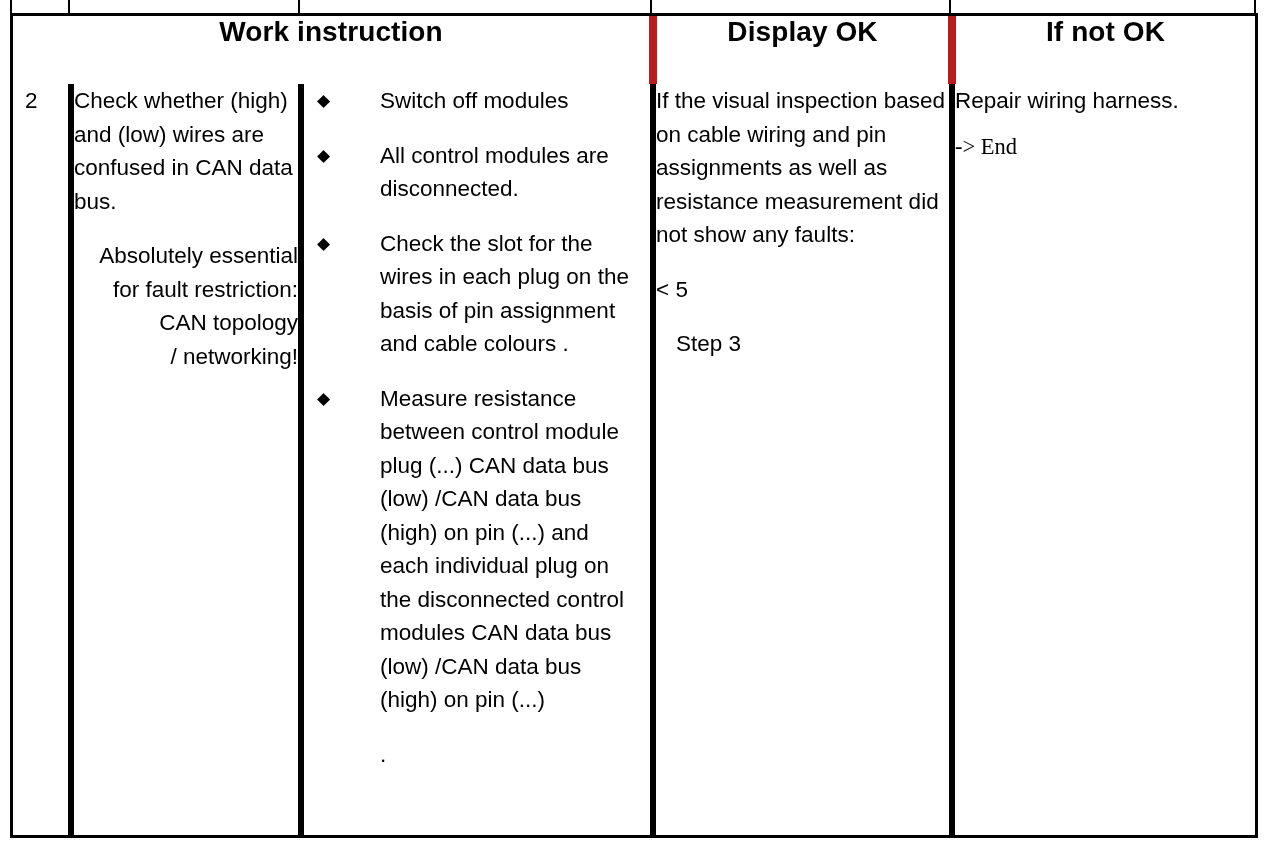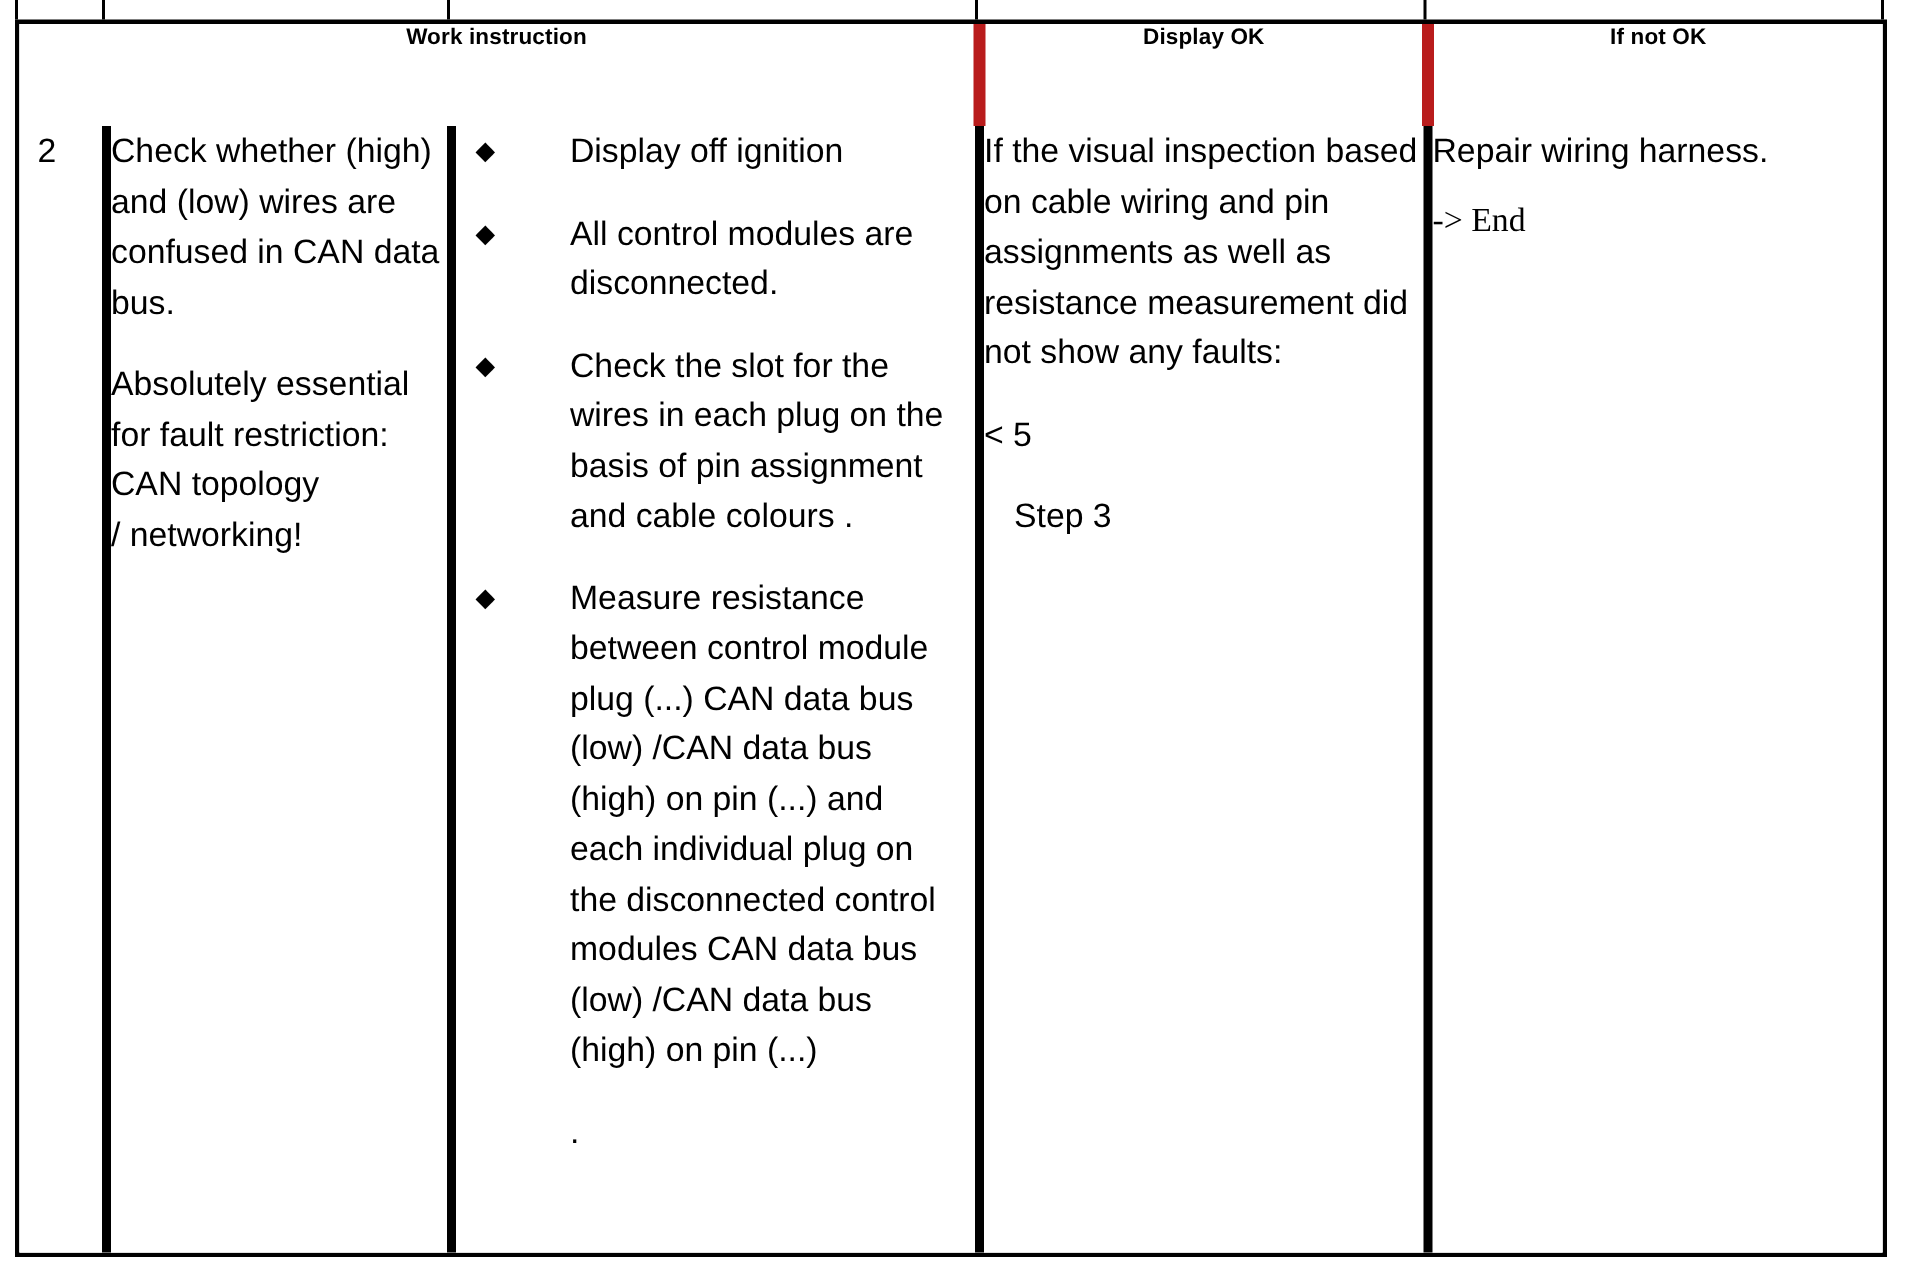--- a/index.html
+++ b/index.html
@@ -70,21 +70,21 @@
   col.c-step   { width: 58px; }
   col.c-desc   { width: 230px; }
   col.c-detail { width: 352px; }
   col.c-ok     { width: 299px; }
   col.c-notok  { width: 303px; }
 
   
   .hdr-row { height: 68px; }
 
   .hdr-cell {
-    font-size: 15px;
+    font-size: 28px;
     font-weight: bold;
     letter-spacing: 0.1px;
     padding: 17px 0 0 13px;
     border-bottom: 3px solid #000000;
     line-height: 1.15;
   }
   .hdr-cell.vline { border-left: 8px solid #b91c1c; }
 
   
   .body-row { height: 100%; }
@@ -94,21 +94,21 @@
     line-height: 33.5px;
     padding: 14px 10px 0 13px;
   }
   .cell.vline  { border-left: 6px solid #000000; }
   .cell.step   { padding-left: 12px; padding-right: 4px; }
   .cell.detail { padding-left: 0; padding-right: 8px; }
 
   .para { margin: 0 0 0 0; }
   .para + .para { margin-top: 21px; }
 
-  .nowrap-block { white-space: pre-line; }
+  .nowrap-block { white-space: pre-line; text-align: right; }
 
   
   ul.bullets {
     list-style: none;
     margin: 0;
     padding: 0;
   }
   ul.bullets > li {
     position: relative;
     padding-left: 76px;
@@ -172,21 +172,21 @@
           <td class="cell vline">
             <p class="para">Check whether (high) and (low) wires are confused in CAN data bus.</p>
             <p class="para nowrap-block">Absolutely essential for fault restriction: CAN topology
 / networking!</p>
           </td>
 
           <td class="cell detail vline">
             <ul class="bullets">
               <li>
                 <span class="dia">◆</span>
-                <span>Display off ignition</span>
+                <span>Switch off modules</span>
               </li>
               <li>
                 <span class="dia">◆</span>
                 <span>All control modules are disconnected.</span>
               </li>
               <li>
                 <span class="dia">◆</span>
                 <span>Check the slot for the wires in each plug on the basis of pin assignment and cable colours .</span>
               </li>
               <li>

